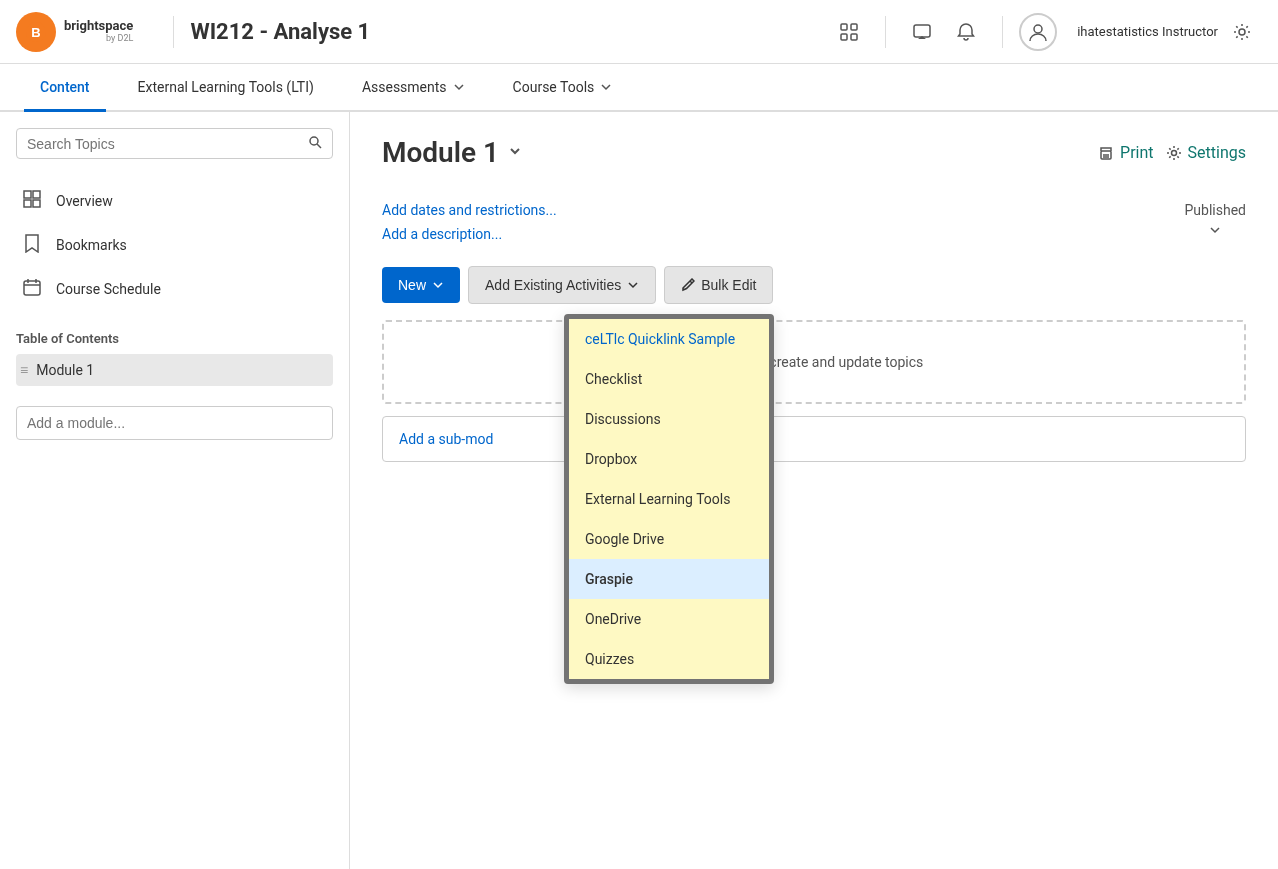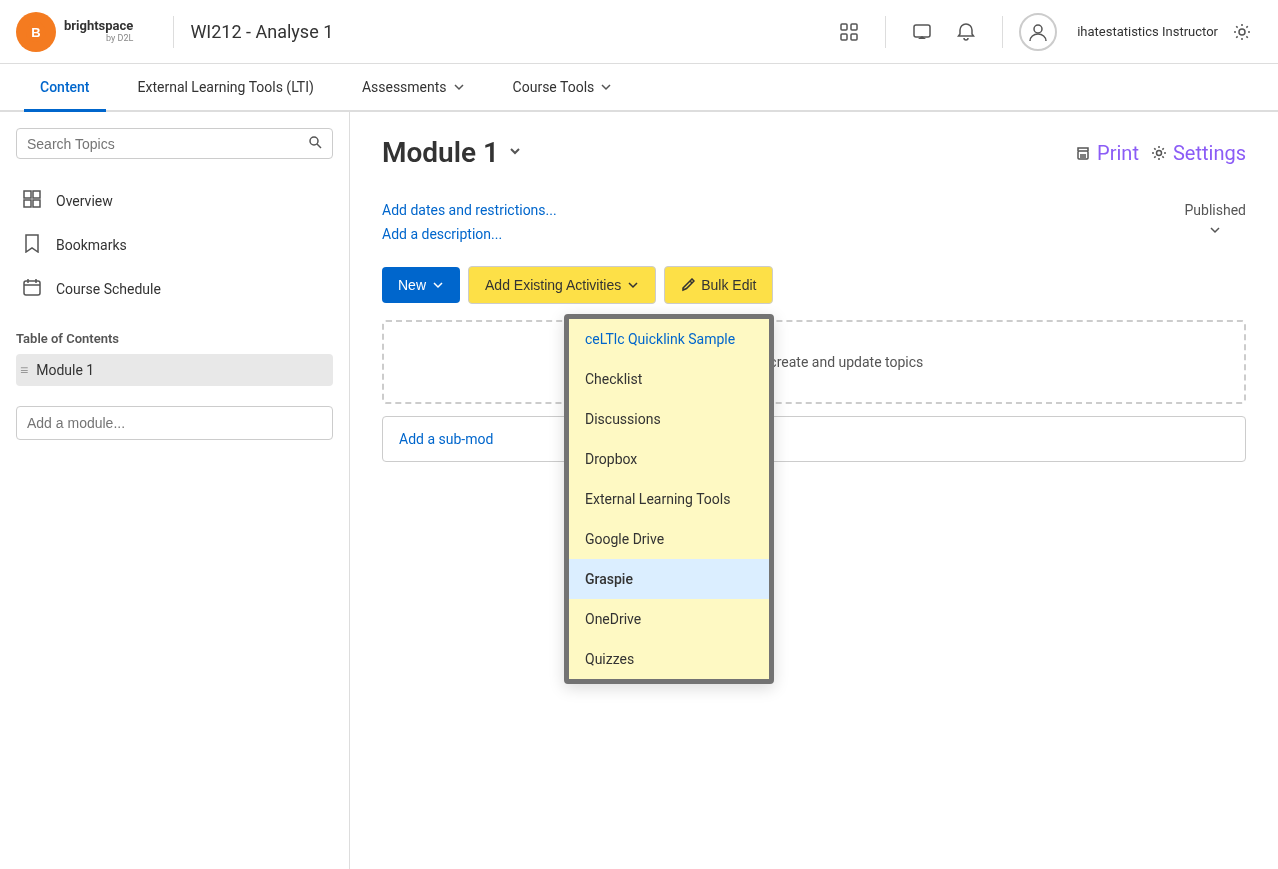--- a/index.html
+++ b/index.html
@@ -34,22 +34,22 @@
     }
     .logo-text {
       display: flex;
       flex-direction: column;
       line-height: 1.1;
       font-size: 11px;
       color: #555;
     }
     .logo-text span:first-child { font-weight: bold; font-size: 13px; color: #333; }
     .top-bar-title {
-      font-size: 18px;
-      font-weight: 400;
+      font-size: 22px;
+      font-weight: 700;
       color: #333;
       flex: 1;
     }
     .top-bar-divider {
       width: 1px;
       height: 32px;
       background: #ddd;
       margin: 0 12px;
     }
     .top-bar-icons {
@@ -218,23 +218,23 @@
 
     .content-header-actions {
       display: flex;
       align-items: center;
       gap: 12px;
     }
     .action-link {
       display: flex;
       align-items: center;
       gap: 6px;
-      color: #8b5cf6;
-      cursor: pointer;
-      font-size: 20px;
+      color: #0f766e;
+      cursor: pointer;
+      font-size: 16px;
     }
 
     .add-dates-link {
       color: #0066cc;
       cursor: pointer;
       font-size: 14px;
       margin-bottom: 8px;
     }
 
     .add-description-link {
@@ -274,21 +274,21 @@
       padding: 10px 16px;
       font-size: 14px;
       cursor: pointer;
       font-weight: 500;
     }
 
     .btn-secondary {
       display: flex;
       align-items: center;
       gap: 6px;
-      background: #fde047;
+      background: #e5e5e5;
       color: #333;
       border: 1px solid #ccc;
       border-radius: 4px;
       padding: 10px 16px;
       font-size: 14px;
       cursor: pointer;
     }
 
     
     .dashed-area {

